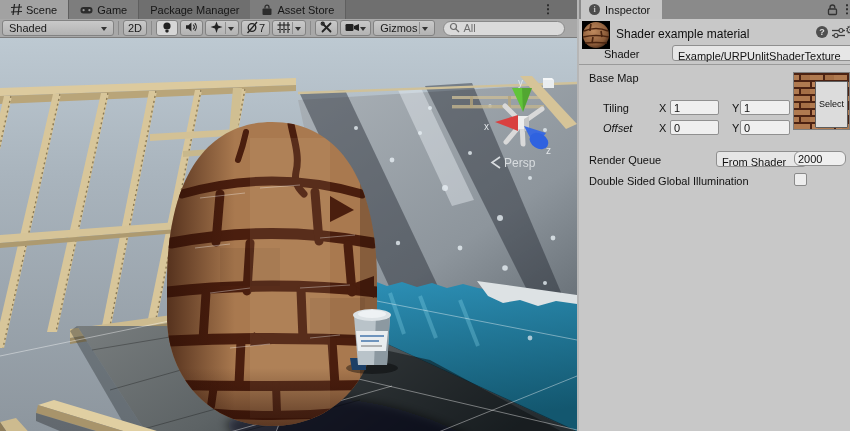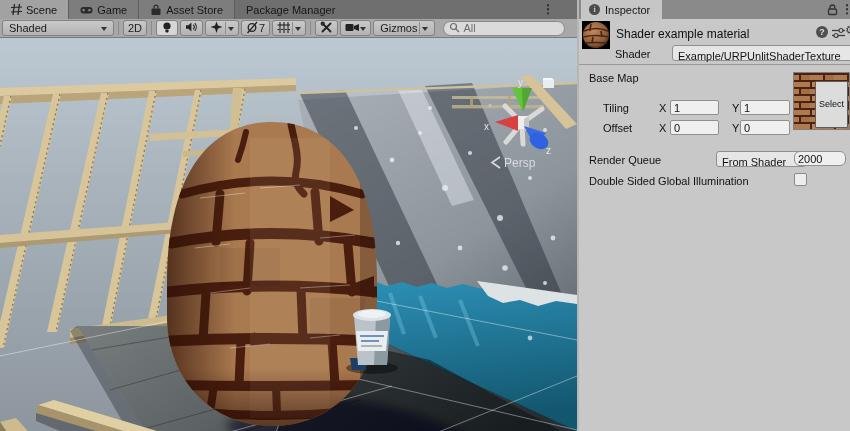--- a/index.html
+++ b/index.html
@@ -94,31 +94,31 @@
       <div class="tab">
         <span class="ticon">
           <svg width="13" height="10">
               <rect x="0.5" y="2" width="12" height="6.5" rx="3" fill="#2c2c2c"></rect>
               <circle cx="3.6" cy="5.2" r="1.1" fill="#9a9a9a"></circle>
               <circle cx="9.4" cy="5.2" r="1.1" fill="#9a9a9a"></circle>
             </svg>
         </span>
         <span>Game</span>
       </div>
+      <div class="tab inactive">
+        <span>Package Manager</span>
+      </div>
       <div class="tab">
         <span class="ticon">
           <svg width="12" height="12">
               <path d="M4,4.5 V3.2 a2,2 0 0 1 4,0 V4.5" fill="none" stroke="#2c2c2c" stroke-width="1.2"></path>
               <rect x="1.5" y="4.5" width="9" height="6.5" rx="1" fill="#2c2c2c"></rect>
             </svg>
         </span>
         <span>Asset Store</span>
-      </div>
-      <div class="tab inactive">
-        <span>Package Manager</span>
       </div>
       <div class="kebab" id="left-kebab">⋮</div>
     </div>
 
     <div class="toolbar">
       <div class="tbtn" id="shaded-btn">
         <span>Shaded</span>
         <span class="arrow-down"></span>
       </div>
       <div class="tsep"></div>
@@ -492,21 +492,21 @@
             <g stroke="#3c3c3c" stroke-width="1.3">
               <line x1="0" y1="3.5" x2="13" y2="3.5"></line>
               <line x1="0" y1="8.5" x2="13" y2="8.5"></line>
             </g>
             <circle cx="9" cy="3.5" r="2" fill="#c8c8c8" stroke="#3c3c3c" stroke-width="1.2"></circle>
             <circle cx="4" cy="8.5" r="2" fill="#c8c8c8" stroke="#3c3c3c" stroke-width="1.2"></circle>
           </svg>
       </span>
       <div class="abs" id="gear-icon">⚙</div>
 
-      <div class="lbl" style="left:36px; top:29px;">Shader</div>
+      <div class="lbl" style="left:25px; top:29px;">Shader</div>
       <div class="dd" style="left:77px; top:26px; width:191px;">
         <span class="ddtext">Example/URPUnlitShaderTexture</span>
         <span class="arrow-down"></span>
       </div>
 
       <div class="abs" id="insp-sep"></div>
 
       <div class="lbl" id="bm-title">Base Map</div>
 
       <div class="abs" id="tex-thumb">
@@ -526,21 +526,21 @@
         </svg>
         <div id="select-btn">Select</div>
       </div>
 
       <div class="lbl" style="left:24px; top:83px;">Tiling</div>
       <div class="lbl" style="left:80px; top:83px;">X</div>
       <input class="field" style="left: 91px; top: 81px; width: 49px;" value="1">
       <div class="lbl" style="left:153px; top:83px;">Y</div>
       <input class="field" style="left: 161px; top: 81px; width: 50px;" value="1">
 
-      <div class="lbl" style="left:24px; top:103px;">Offset</div>
+      <div class="lbl" style="left:24px; top:103px;font-style:italic;">Offset</div>
       <div class="lbl" style="left:80px; top:103px;">X</div>
       <input class="field" style="left: 91px; top: 101px; width: 49px;" value="0">
       <div class="lbl" style="left:153px; top:103px;">Y</div>
       <input class="field" style="left: 161px; top: 101px; width: 50px;" value="0">
 
       <div class="lbl" style="left:10px; top:135px;">Render Queue</div>
       <div class="dd" style="left:121px; top:132px; width:90px;">
         <span class="ddtext">From Shader</span>
         <span class="arrow-down"></span>
       </div>

